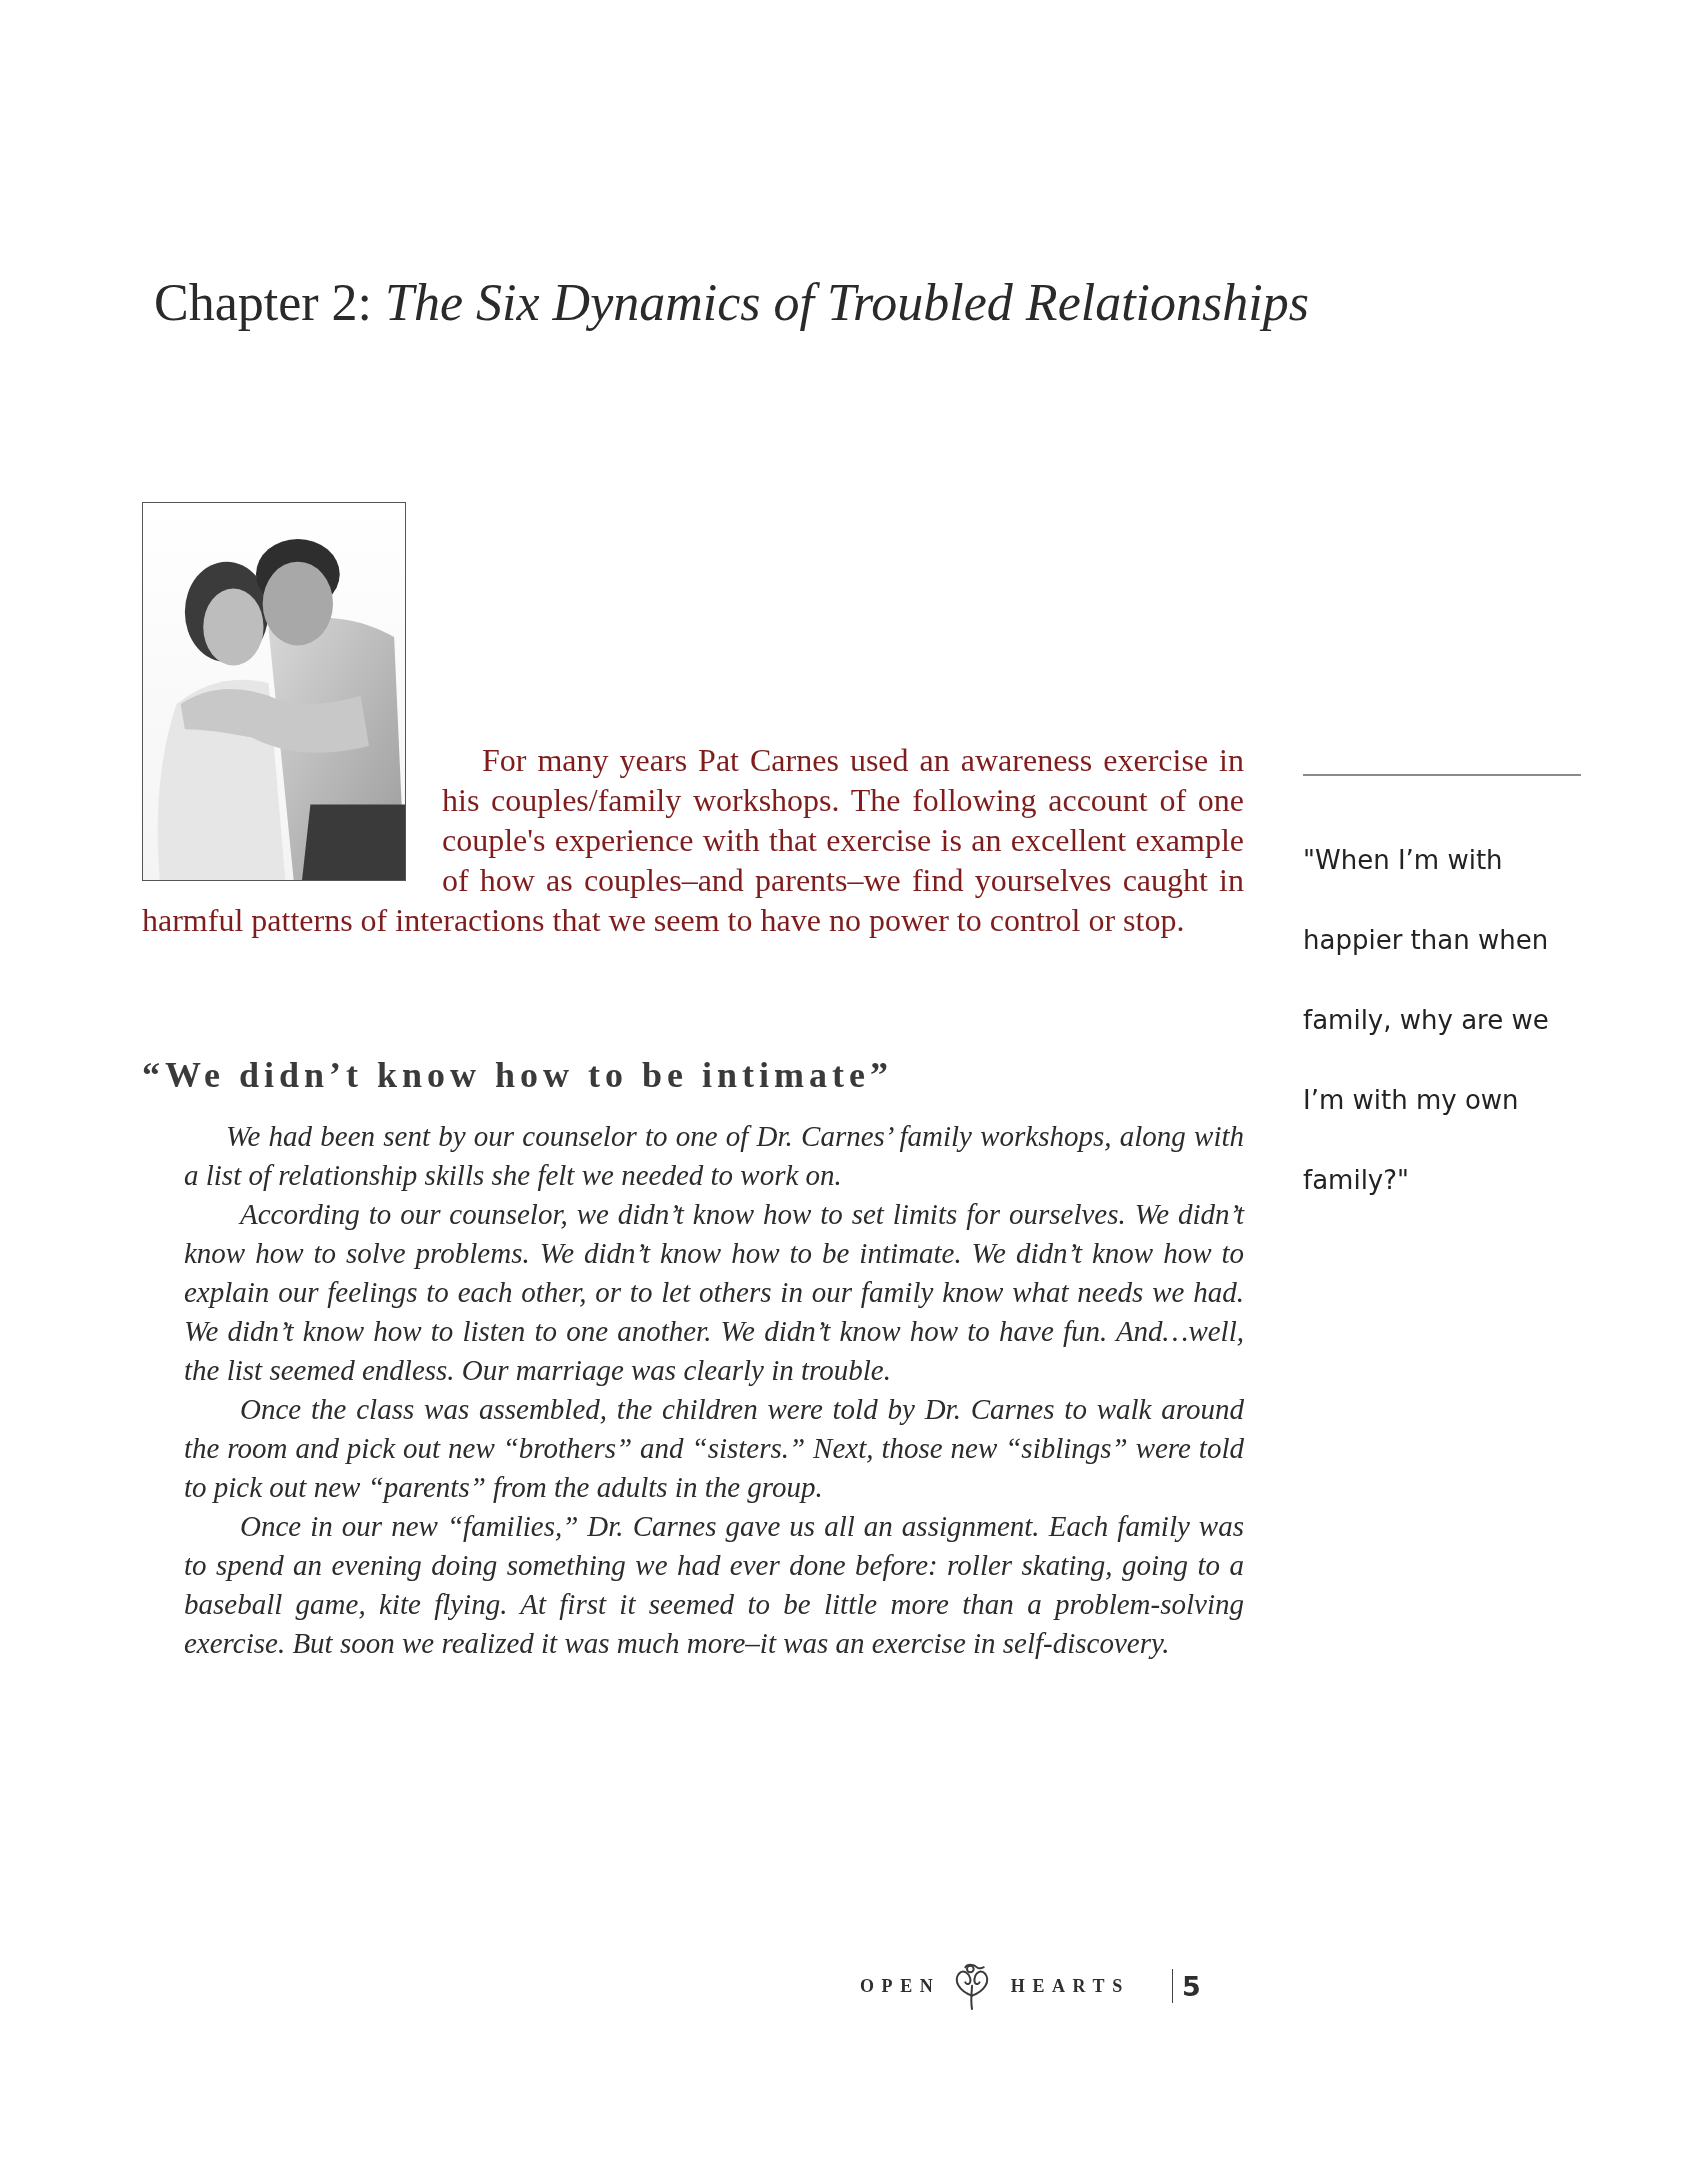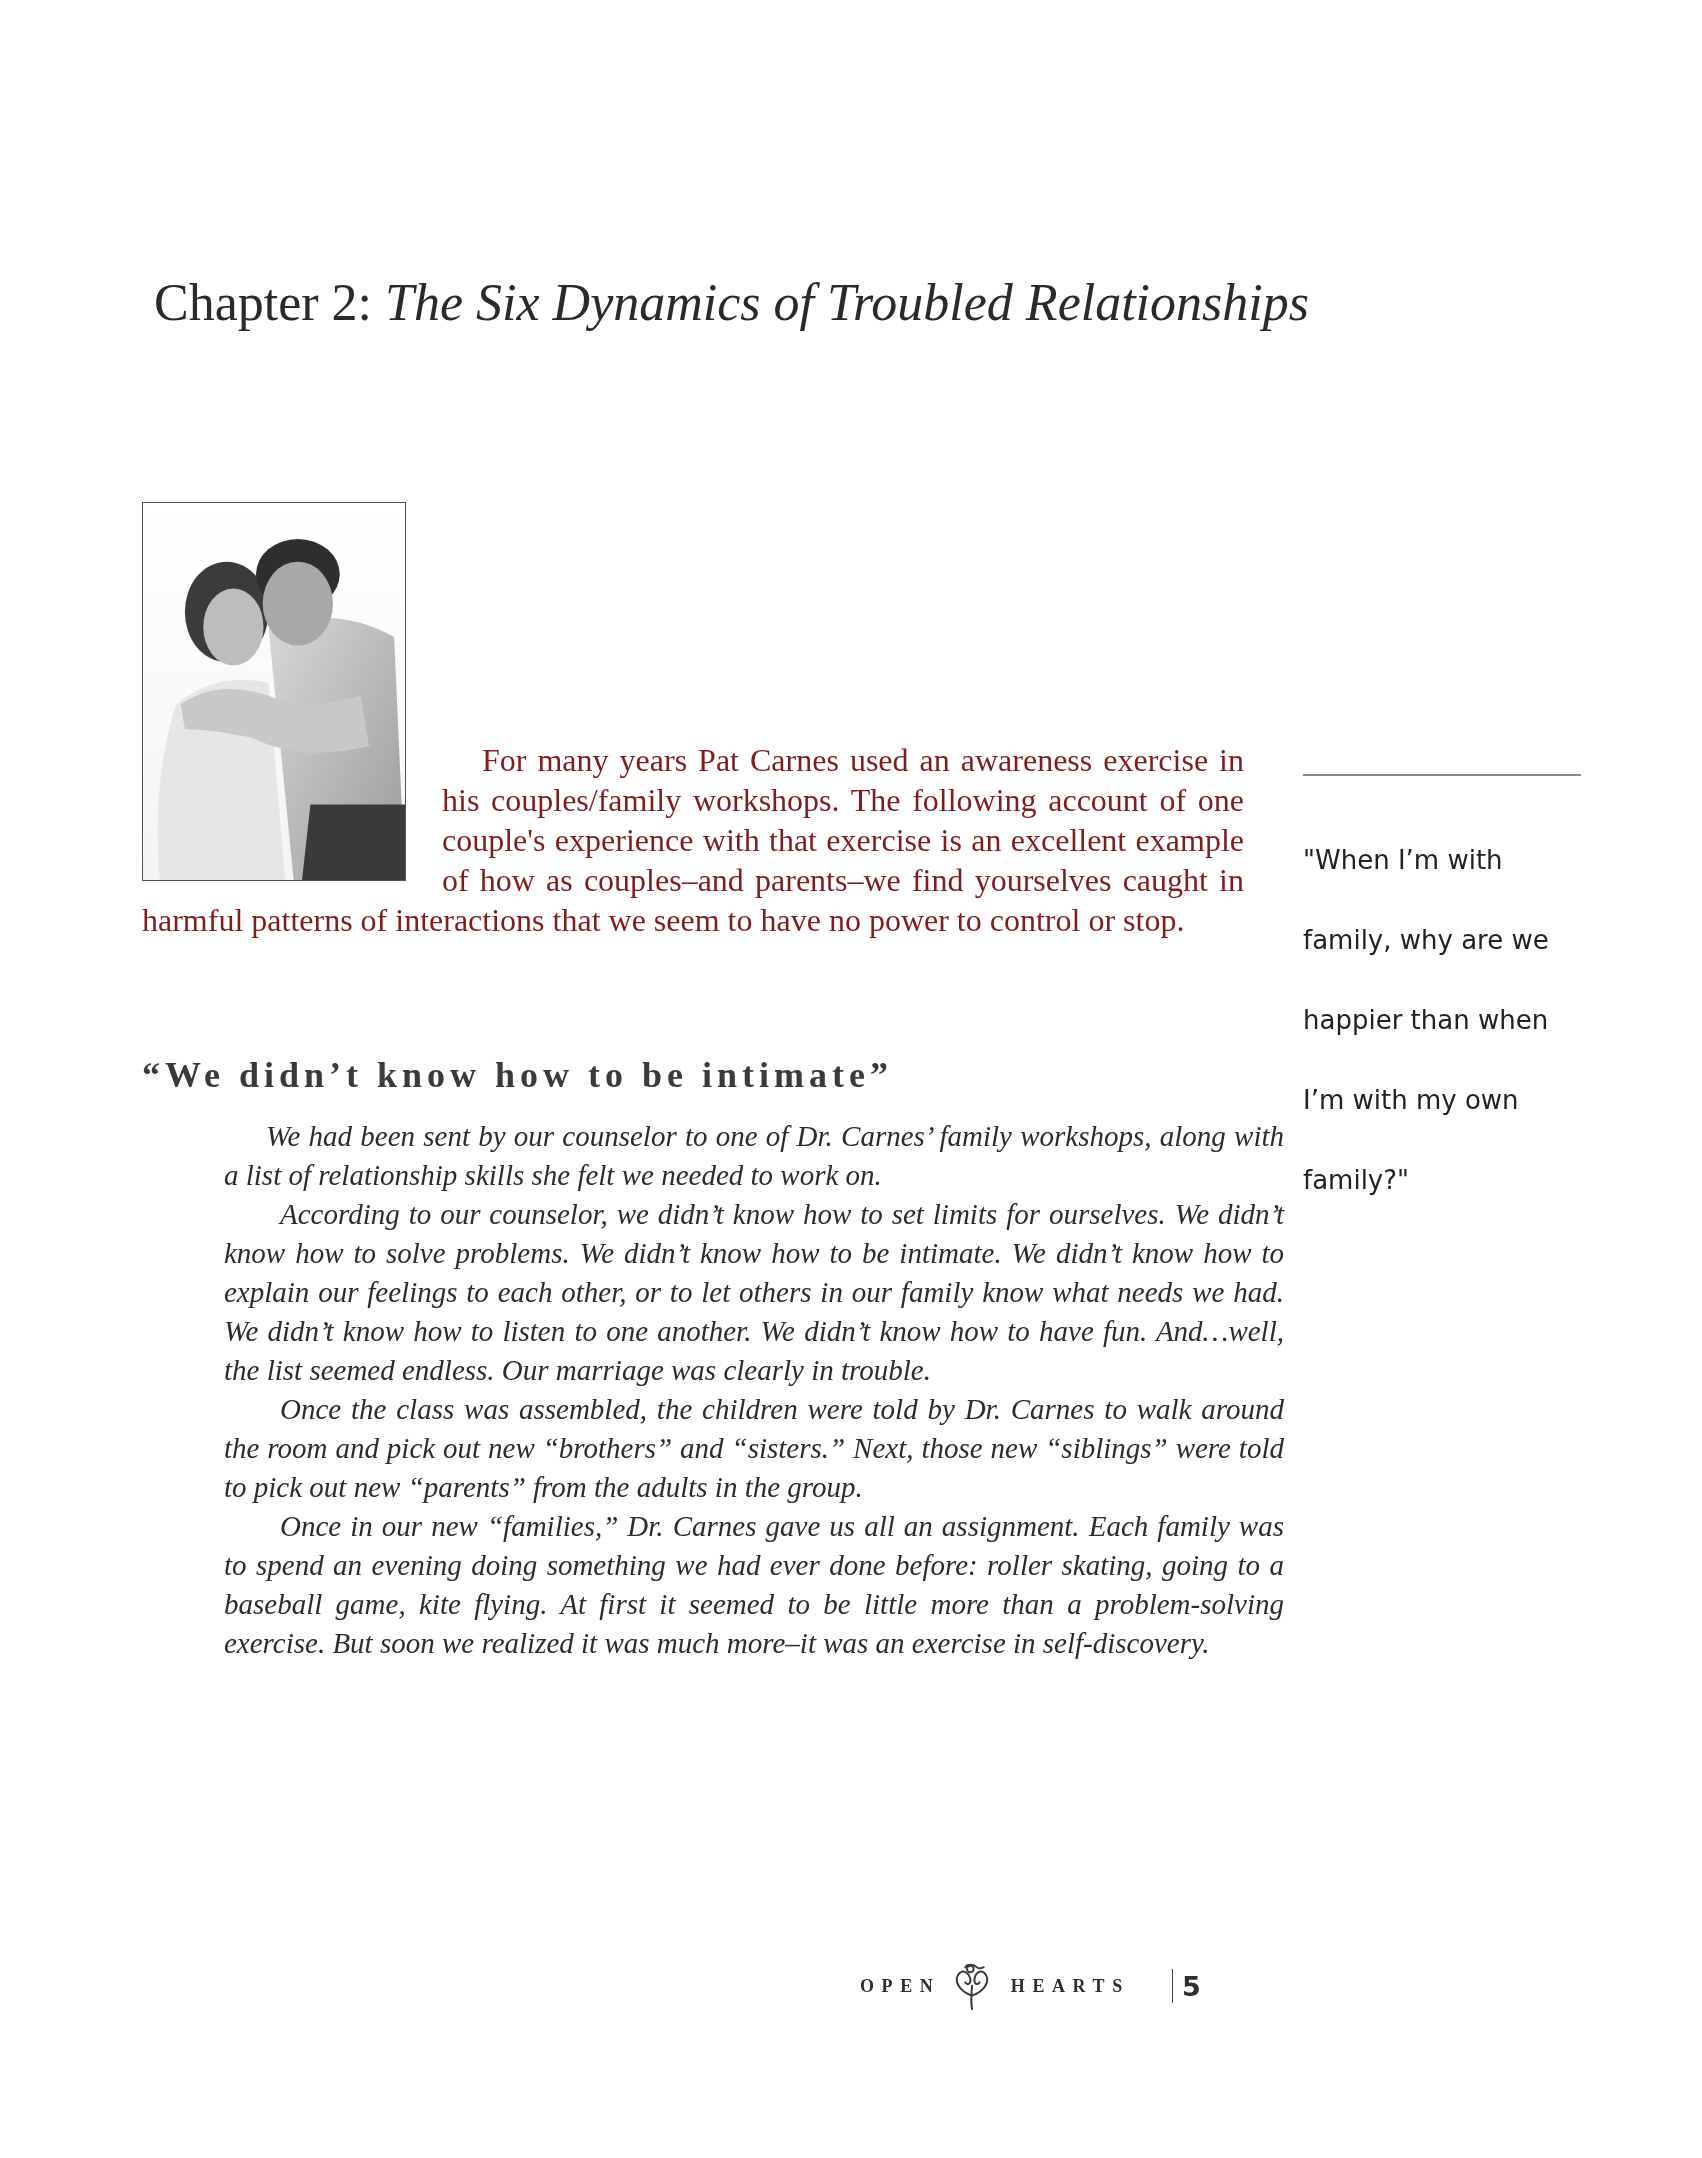--- a/index.html
+++ b/index.html
@@ -12,21 +12,21 @@
 
   #photo { position:absolute; left:142px; top:502px; width:264px; height:379px; border:1.7px solid #555; box-sizing:border-box; background:#fff; overflow:hidden; }
   #photo svg { display:block; width:100%; height:100%; }
 
   #intro { position:absolute; left:142px; top:740px; width:1102px; font-size:32px; line-height:40px; color:#7f1d1d; text-align:justify; }
   #intro .float-pad { float:left; width:300px; height:159px; }
   #intro .indent { display:inline-block; width:40px; }
 
   #section-heading { position:absolute; left:142px; top:1052px; font-size:36px; line-height:47px; font-weight:bold; letter-spacing:5px; color:#3a3a3a; white-space:nowrap; }
 
-  #story { position:absolute; left:184px; top:1117px; width:1060px; font-size:29px; line-height:39px; font-style:italic; color:#2c2c2c;margin-left:40px; }
+  #story { position:absolute; left:184px; top:1117px; width:1060px; font-size:29px; line-height:39px; font-style:italic; color:#2c2c2c; }
   #story p { margin:0; text-align:justify; text-indent:56px; }
   #story p.first { text-indent:42px; }
 
   #sidebar-rule { position:absolute; left:1303px; top:774px; width:278px; height:1.7px; background:#8a8a8a; }
   #pull-quote { position:absolute; left:1303px; top:820px; width:278px; }
   #pull-quote div { font-size:26px; line-height:80px; color:#222; white-space:nowrap; }
 
   #footer { position:absolute; left:860px; top:1965px; height:42px; display:flex; align-items:center; }
   #footer .brand { font-size:18px; letter-spacing:7.6px; color:#2e2e2e; font-weight:bold;text-align:center; }
   #footer .logo { width:40px; height:49px; margin:0 18.6px 0 11.8px; }
@@ -82,22 +82,22 @@
   <p class="first">We had been sent by our counselor to one of Dr. Carnes’ family workshops, along with a list of relationship skills she felt we needed to work on.</p>
   <p>According to our counselor, we didn’t know how to set limits for ourselves. We didn’t know how to solve problems. We didn’t know how to be intimate. We didn’t know how to explain our feelings to each other, or to let others in our family know what needs we had. We didn’t know how to listen to one another. We didn’t know how to have fun. And…well, the list seemed endless. Our marriage was clearly in trouble.</p>
   <p>Once the class was assembled, the children were told by Dr. Carnes to walk around the room and pick out new “brothers” and “sisters.” Next, those new “siblings” were told to pick out new “parents” from the adults in the group.</p>
   <p>Once in our new “families,” Dr. Carnes gave us all an assignment. Each family was to spend an evening doing something we had ever done before: roller skating, going to a baseball game, kite flying. At first it seemed to be little more than a problem-solving exercise. But soon we realized it was much more–it was an exercise in self-discovery.</p>
 </div>
 
 <div id="sidebar-rule"></div>
 
 <div id="pull-quote" class="sans">
   <div>"When I’m with</div>
+  <div>happier than when</div>
   <div>family, why are we</div>
-  <div>happier than when</div>
   <div>I’m with my own</div>
   <div>family?"</div>
 </div>
 
 <div id="footer">
   <span class="brand serif">OPEN</span>
   <span class="logo">
     <svg viewBox="0 0 48 58" width="40" height="49">
       <g fill="none" stroke="#3a3a3a" stroke-width="2.4" stroke-linecap="round">
         <path d="M24 56 C22 44 24 34 24 28"></path>

